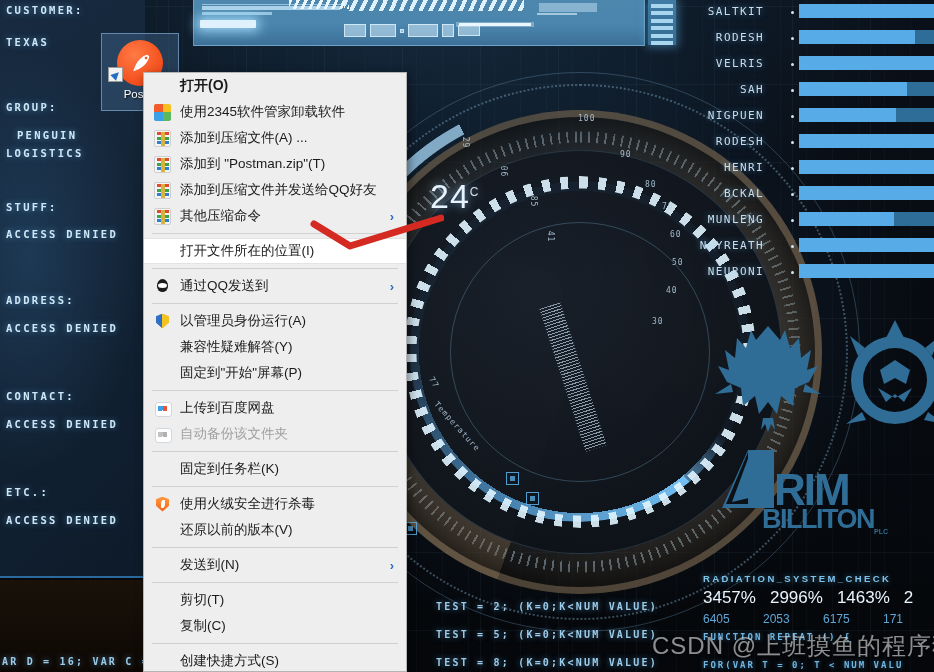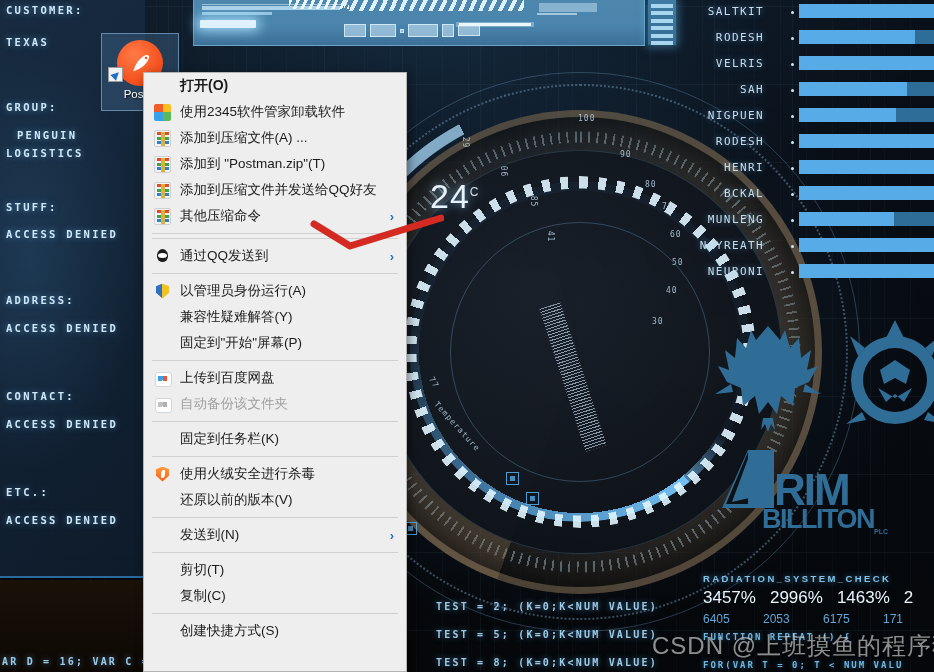--- a/index.html
+++ b/index.html
@@ -547,20 +547,24 @@
       <div class="mi">
         <span class="ico ico-rar">
           <b></b>
           <b></b>
           <b></b>
         </span>
         <span class="lbl">其他压缩命令</span>
         <span class="chev">›</span>
       </div>
       <div class="sep"></div>
+      <div class="mi hl">
+        <span class="noico"></span>
+        <span class="lbl">打开文件所在的位置(I)</span>
+      </div>
       <div class="sep"></div>
       <div class="mi">
         <span class="ico ico-qq"></span>
         <span class="lbl">通过QQ发送到</span>
         <span class="chev">›</span>
       </div>
       <div class="sep"></div>
       <div class="mi">
         <span class="ico ico-shield"></span>
         <span class="lbl">以管理员身份运行(A)</span>

